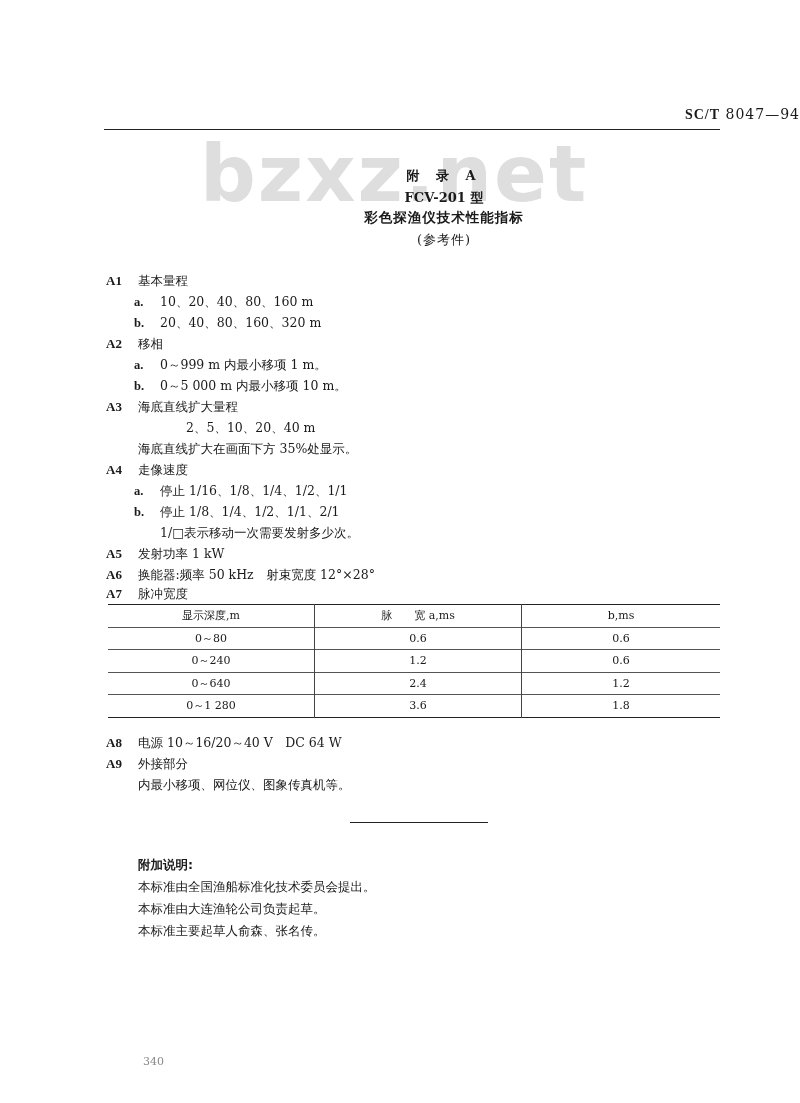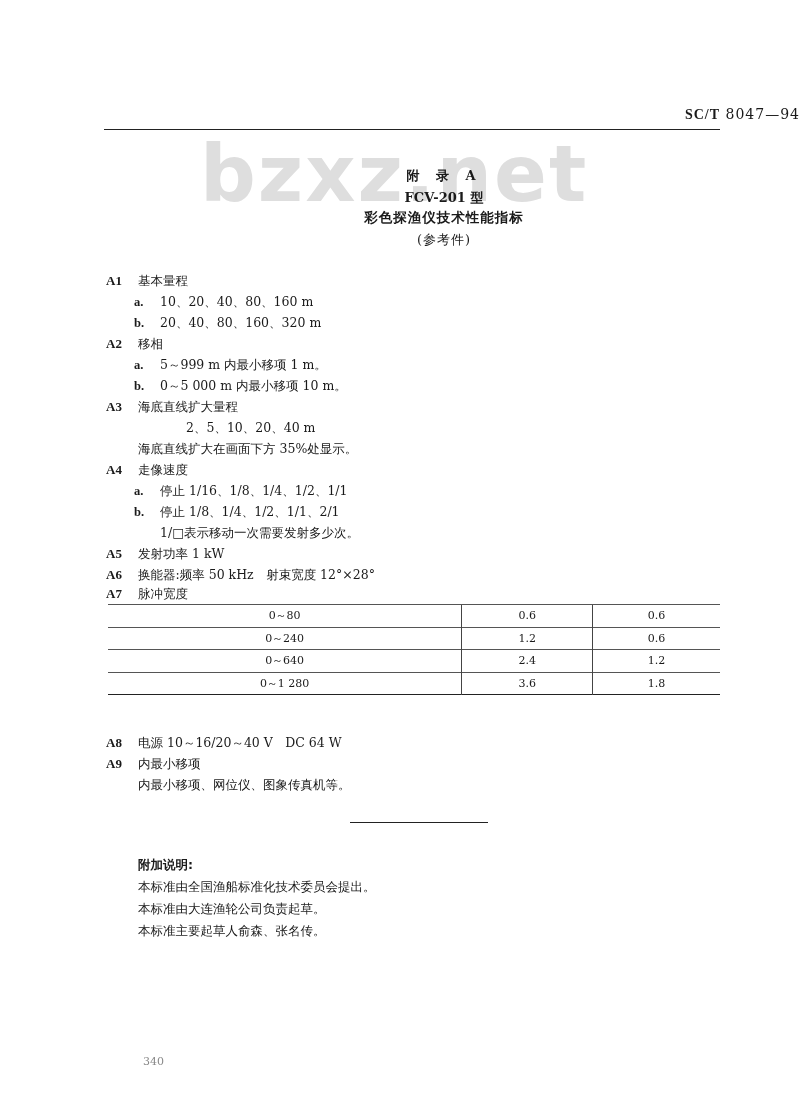--- a/index.html
+++ b/index.html
@@ -53,21 +53,21 @@
   <span class="sub">a.</span><span>10、20、40、80、160 m</span>
 </div>
 <div class="abs line" style="left:134px;top:313px;">
   <span class="sub">b.</span><span>20、40、80、160、320 m</span>
 </div>
 
 <div class="abs line" style="left:106px;top:334px;">
   <span class="lbl">A2</span><span>移相</span>
 </div>
 <div class="abs line" style="left:134px;top:355px;">
-  <span class="sub">a.</span><span>5～999 m 内最小移项 1 m。</span>
+  <span class="sub">a.</span><span>0～999 m 内最小移项 1 m。</span>
 </div>
 <div class="abs line" style="left:134px;top:376px;">
   <span class="sub">b.</span><span>0～5 000 m 内最小移项 10 m。</span>
 </div>
 
 <div class="abs line" style="left:106px;top:397px;">
   <span class="lbl">A3</span><span>海底直线扩大量程</span>
 </div>
 <div class="abs line" style="left:138px;top:418px;margin-left:48px;">2、5、10、20、40 m</div>
 <div class="abs line" style="left:138px;top:439px;">海底直线扩大在画面下方 35%处显示。</div>
@@ -88,20 +88,25 @@
 </div>
 <div class="abs line" style="left:106px;top:565px;">
   <span class="lbl">A6</span><span>换能器:频率 50 kHz　射束宽度 12°×28°</span>
 </div>
 <div class="abs line" style="left:106px;top:584px;">
   <span class="lbl">A7</span><span>脉冲宽度</span>
 </div>
 
 <table class="pulse">
   <tbody>
+      <tr>
+    <th class="col1">显示深度,m</th>
+    <th class="col2">脉　　宽 a,ms</th>
+    <th>b,ms</th>
+  </tr>
   <tr>
     <td>0～80</td>
     <td>0.6</td>
     <td>0.6</td>
   </tr>
   <tr>
     <td>0～240</td>
     <td>1.2</td>
     <td>0.6</td>
   </tr>
@@ -115,21 +120,21 @@
     <td>3.6</td>
     <td>1.8</td>
   </tr>
 </tbody>
   </table>
 
 <div class="abs line" style="left:106px;top:733px;">
   <span class="lbl">A8</span><span>电源 10～16/20～40 V　DC 64 W</span>
 </div>
 <div class="abs line" style="left:106px;top:754px;">
-  <span class="lbl">A9</span><span>内最小移项</span>
+  <span class="lbl">A9</span><span>外接部分</span>
 </div>
 <div class="abs line" style="left:138px;top:775px;">内最小移项、网位仪、图象传真机等。</div>
 
 <div class="abs end-rule"></div>
 
 <div class="abs line note-title" style="left:138px;top:855px;">附加说明:</div>
 <div class="abs line" style="left:138px;top:877px;">本标准由全国渔船标准化技术委员会提出。</div>
 <div class="abs line" style="left:138px;top:899px;">本标准由大连渔轮公司负责起草。</div>
 <div class="abs line" style="left:138px;top:921px;">本标准主要起草人俞森、张名传。</div>
 

